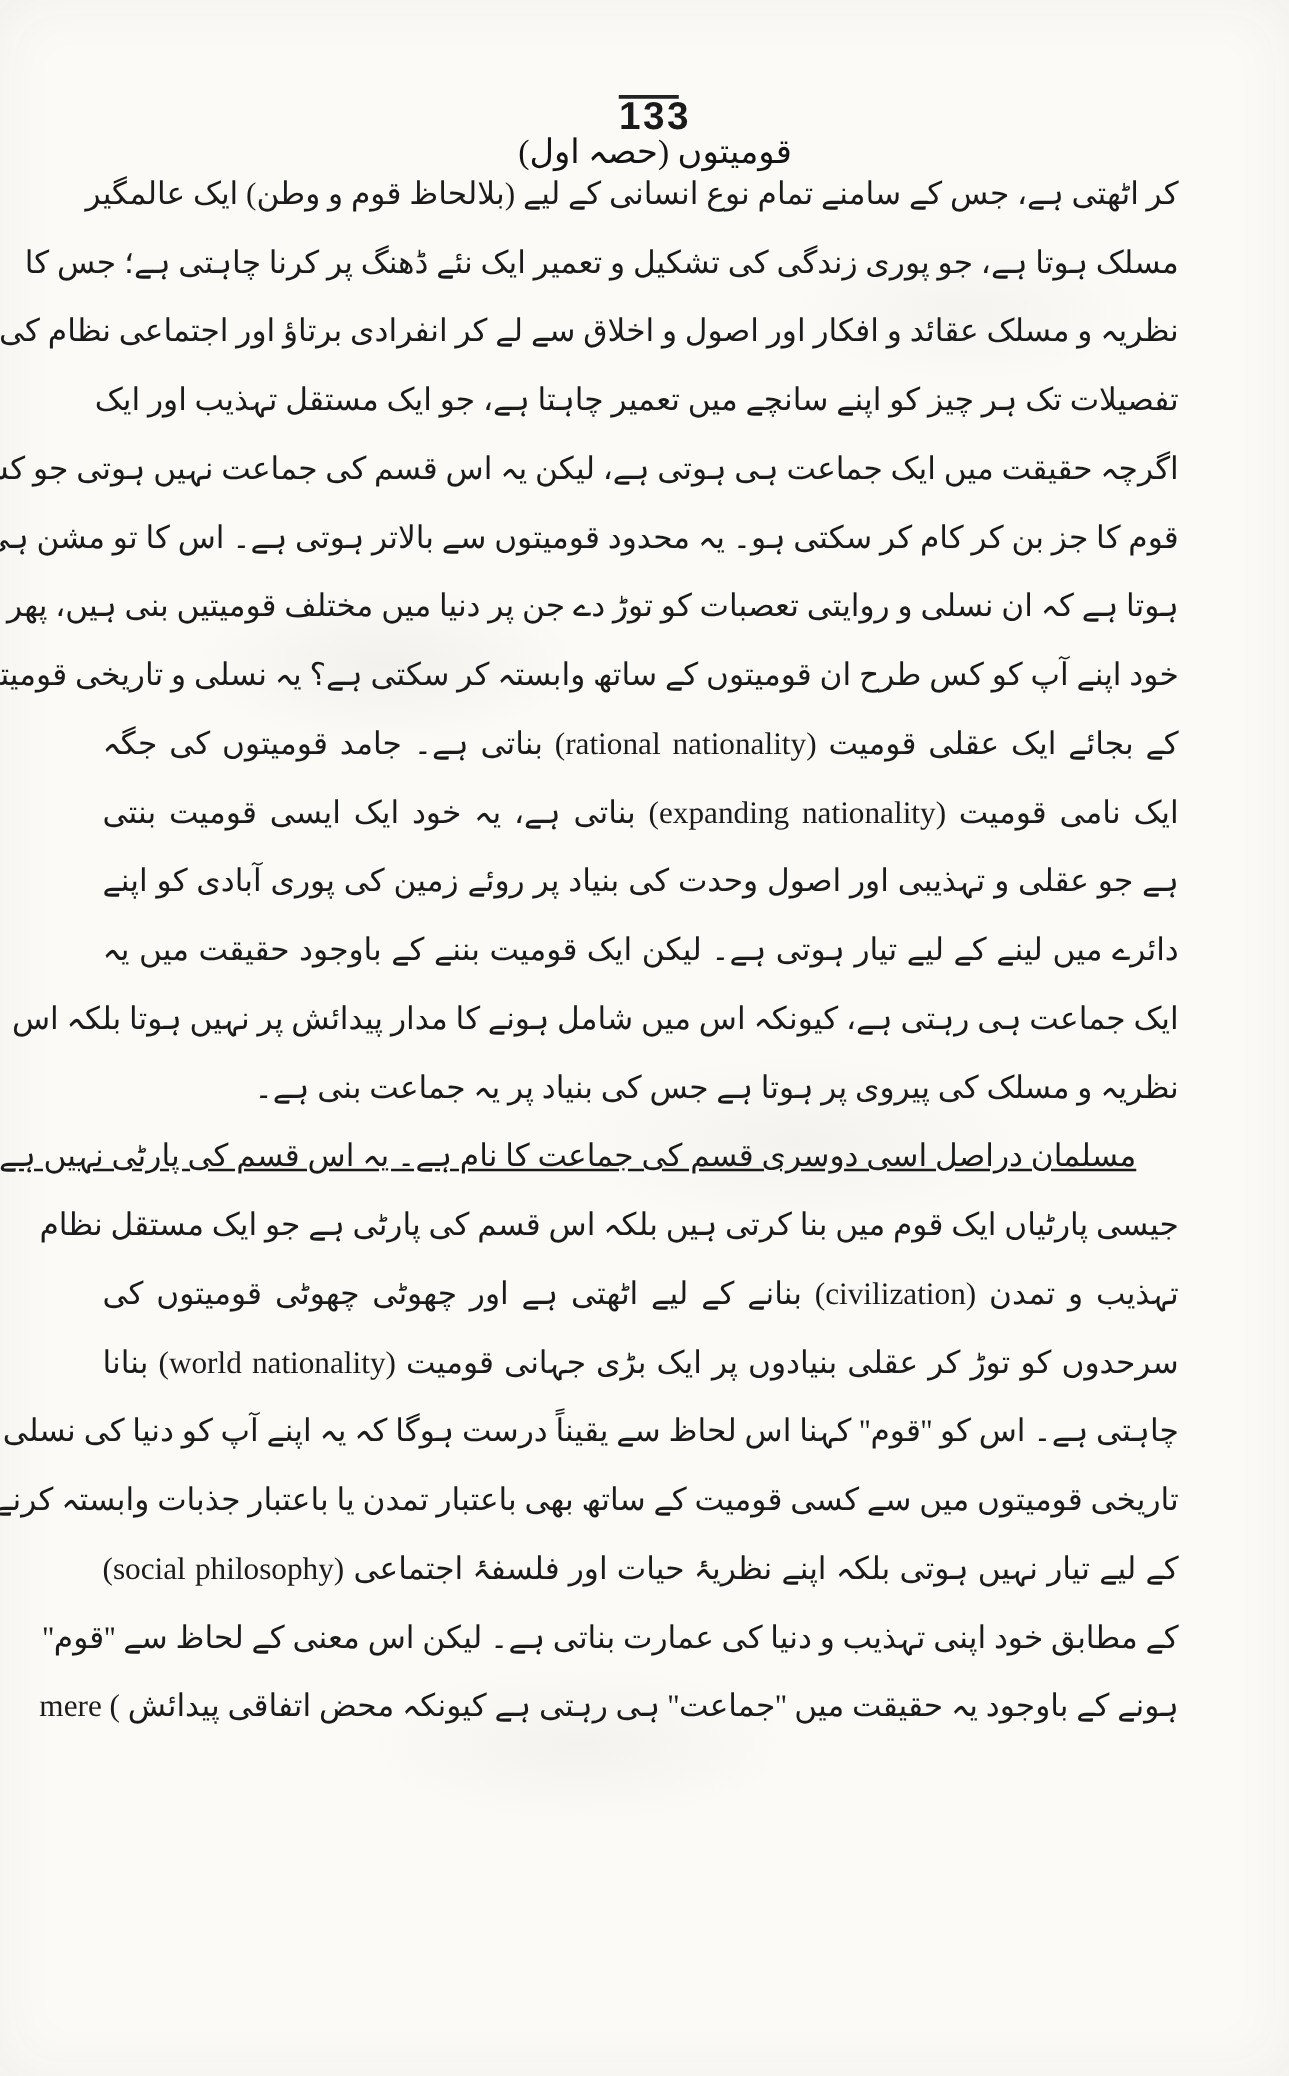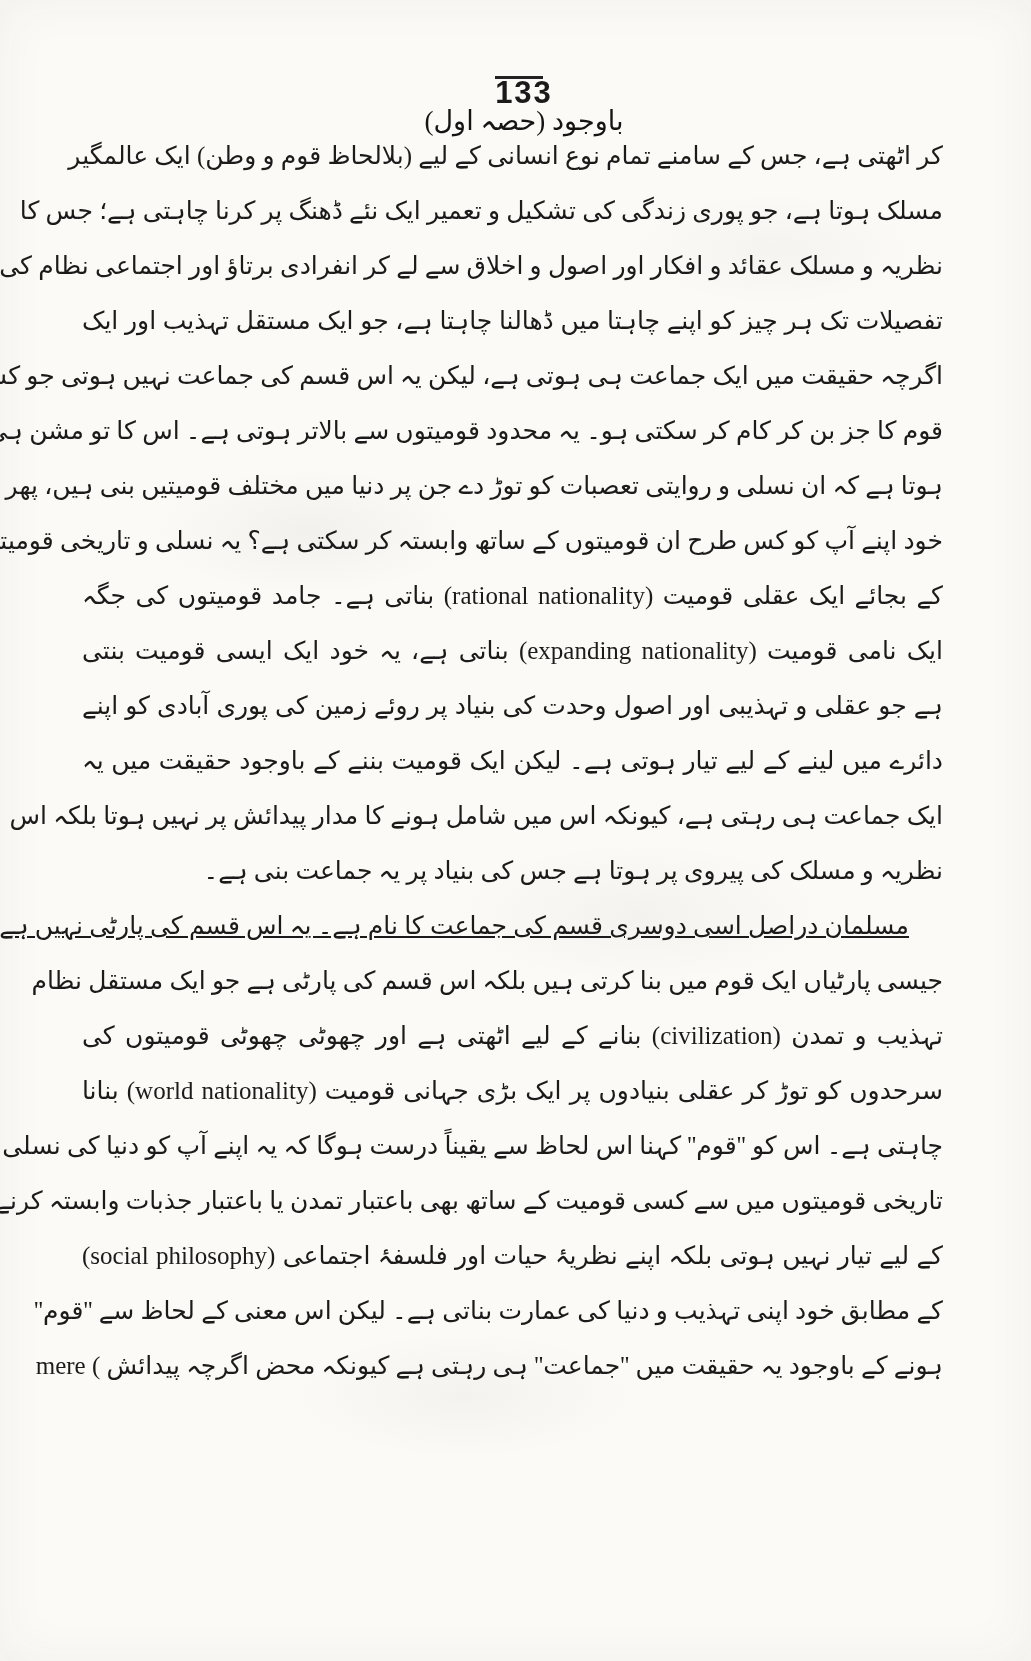--- a/index.html
+++ b/index.html
@@ -59,42 +59,42 @@
 </style>
 </head>
 <body>
 
 <div class="page">
 
   <header class="header">
     <div class="dash"></div>
     <div class="pagenum">133</div>
     <div class="rule"></div>
-    <div class="title">باوجود (حصہ اول)</div>
+    <div class="title">قومیتوں (حصہ اول)</div>
   </header>
 
   <main class="body">
     <div class="line">کر اٹھتی ہے، جس کے سامنے تمام نوع انسانی کے لیے (بلالحاظ قوم و وطن) ایک عالمگیر</div>
     <div class="line">مسلک ہوتا ہے، جو پوری زندگی کی تشکیل و تعمیر ایک نئے ڈھنگ پر کرنا چاہتی ہے؛ جس کا</div>
     <div class="line">نظریہ و مسلک عقائد و افکار اور اصول و اخلاق سے لے کر انفرادی برتاؤ اور اجتماعی نظام کی</div>
-    <div class="line">تفصیلات تک ہر چیز کو اپنے چاہتا میں ڈھالنا چاہتا ہے، جو ایک مستقل تہذیب اور ایک</div>
+    <div class="line">تفصیلات تک ہر چیز کو اپنے سانچے میں تعمیر چاہتا ہے، جو ایک مستقل تہذیب اور ایک</div>
     <div class="line">اگرچہ حقیقت میں ایک جماعت ہی ہوتی ہے، لیکن یہ اس قسم کی جماعت نہیں ہوتی جو کسی</div>
     <div class="line">قوم کا جز بن کر کام کر سکتی ہو۔ یہ محدود قومیتوں سے بالاتر ہوتی ہے۔ اس کا تو مشن ہی یہ</div>
     <div class="line">ہوتا ہے کہ ان نسلی و روایتی تعصبات کو توڑ دے جن پر دنیا میں مختلف قومیتیں بنی ہیں، پھر یہ</div>
     <div class="line">خود اپنے آپ کو کس طرح ان قومیتوں کے ساتھ وابستہ کر سکتی ہے؟ یہ نسلی و تاریخی قومیتوں</div>
     <div class="line">کے بجائے ایک عقلی قومیت ‎(rational nationality)‎ بناتی ہے۔ جامد قومیتوں کی جگہ</div>
     <div class="line">ایک نامی قومیت ‎(expanding nationality)‎ بناتی ہے، یہ خود ایک ایسی قومیت بنتی</div>
     <div class="line">ہے جو عقلی و تہذیبی اور اصول وحدت کی بنیاد پر روئے زمین کی پوری آبادی کو اپنے</div>
     <div class="line">دائرے میں لینے کے لیے تیار ہوتی ہے۔ لیکن ایک قومیت بننے کے باوجود حقیقت میں یہ</div>
     <div class="line">ایک جماعت ہی رہتی ہے، کیونکہ اس میں شامل ہونے کا مدار پیدائش پر نہیں ہوتا بلکہ اس</div>
     <div class="line pend">نظریہ و مسلک کی پیروی پر ہوتا ہے جس کی بنیاد پر یہ جماعت بنی ہے۔</div>
     <div class="line indent">مسلمان دراصل اسی دوسری قسم کی جماعت کا نام ہے۔ یہ اس قسم کی پارٹی نہیں ہے</div>
     <div class="line">جیسی پارٹیاں ایک قوم میں بنا کرتی ہیں بلکہ اس قسم کی پارٹی ہے جو ایک مستقل نظام</div>
     <div class="line">تہذیب و تمدن ‎(civilization)‎ بنانے کے لیے اٹھتی ہے اور چھوٹی چھوٹی قومیتوں کی</div>
     <div class="line">سرحدوں کو توڑ کر عقلی بنیادوں پر ایک بڑی جہانی قومیت ‎(world nationality)‎ بنانا</div>
     <div class="line">چاہتی ہے۔ اس کو ''قوم'' کہنا اس لحاظ سے یقیناً درست ہوگا کہ یہ اپنے آپ کو دنیا کی نسلی یا</div>
     <div class="line">تاریخی قومیتوں میں سے کسی قومیت کے ساتھ بھی باعتبار تمدن یا باعتبار جذبات وابستہ کرنے</div>
     <div class="line">کے لیے تیار نہیں ہوتی بلکہ اپنے نظریۂ حیات اور فلسفۂ اجتماعی ‎(social philosophy)‎</div>
     <div class="line">کے مطابق خود اپنی تہذیب و دنیا کی عمارت بناتی ہے۔ لیکن اس معنی کے لحاظ سے ''قوم''</div>
-    <div class="line">ہونے کے باوجود یہ حقیقت میں ''جماعت'' ہی رہتی ہے کیونکہ محض اگرچہ پیدائش ‎mere (‎</div>
+    <div class="line">ہونے کے باوجود یہ حقیقت میں ''جماعت'' ہی رہتی ہے کیونکہ محض اتفاقی پیدائش ‎mere (‎</div>
   </main>
 
 </div>
 
 </body></html>

